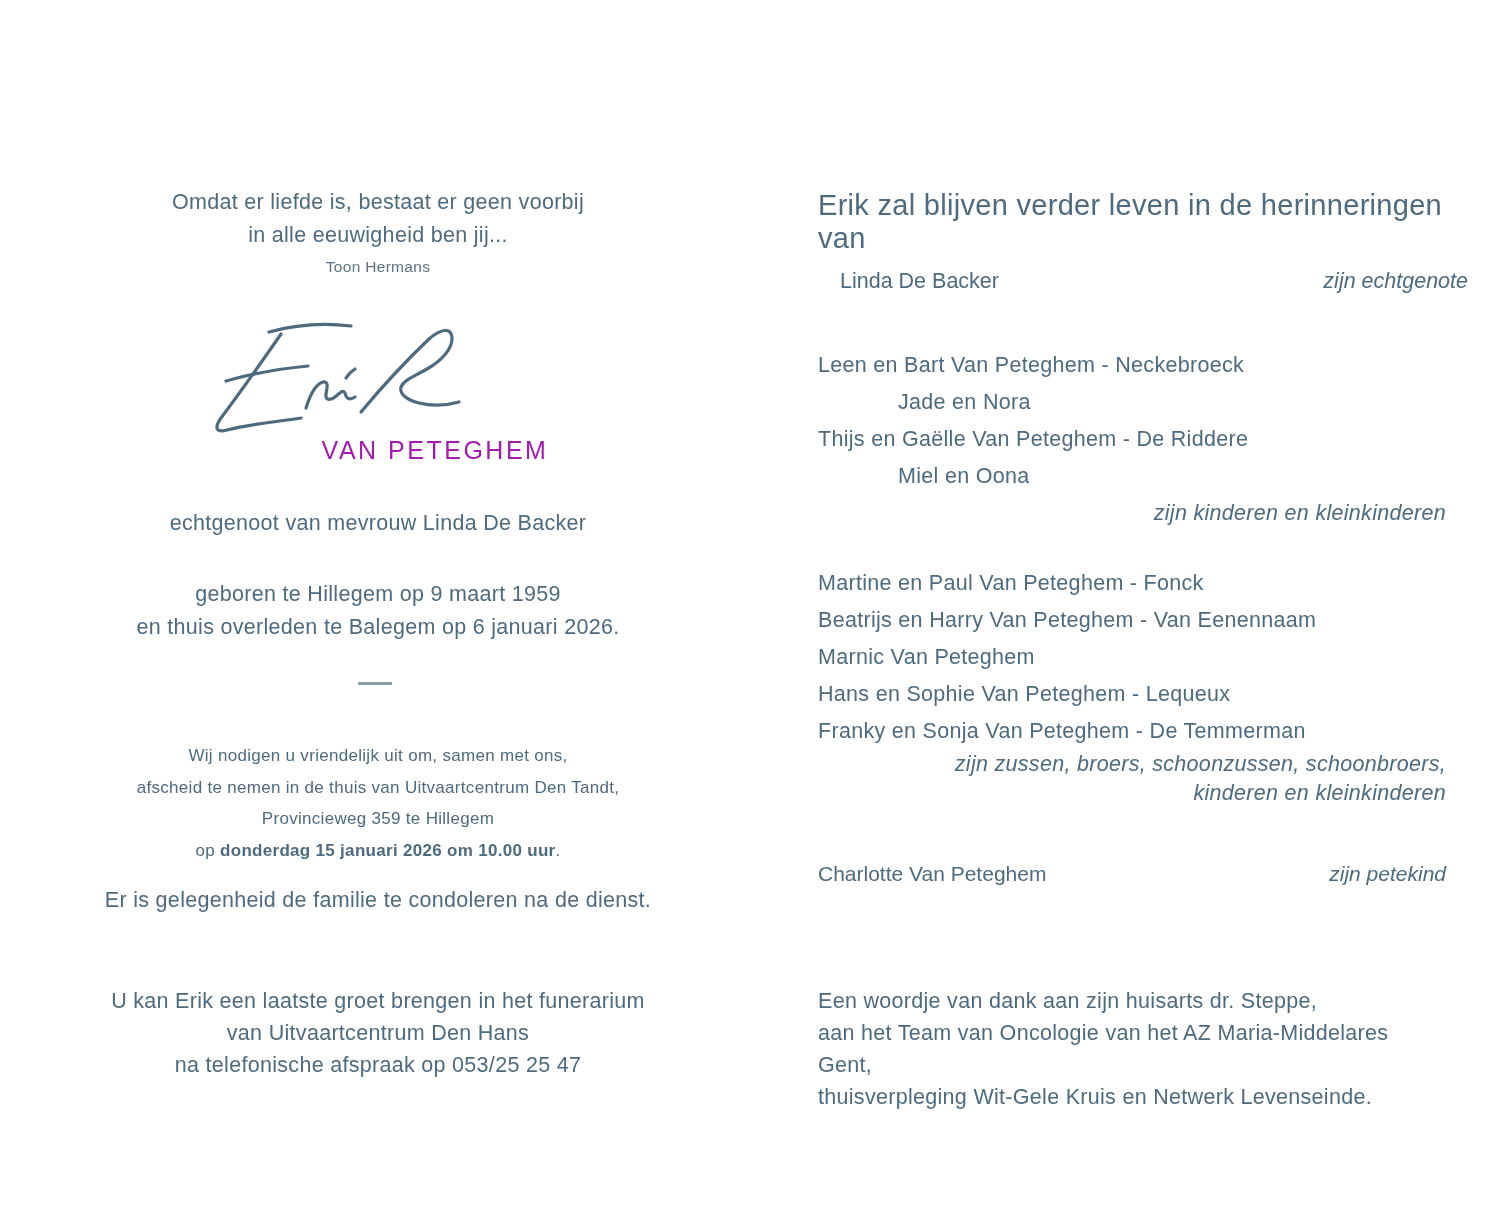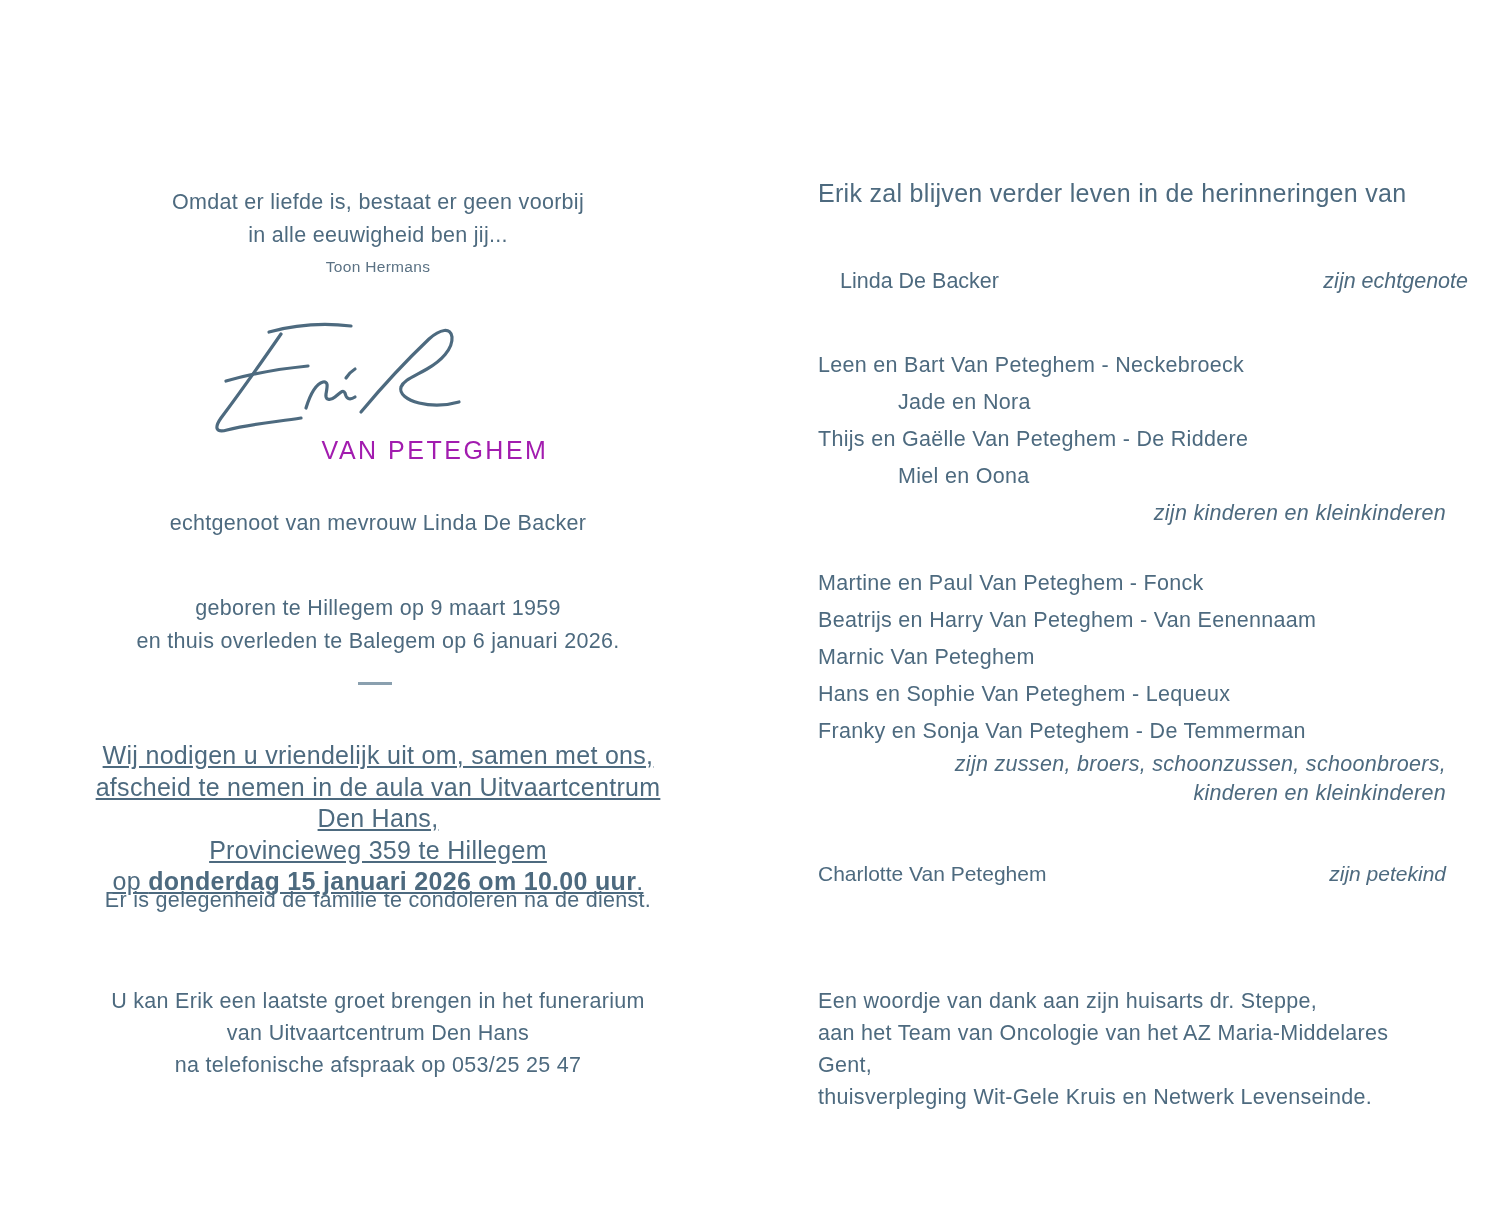--- a/index.html
+++ b/index.html
@@ -31,36 +31,36 @@
     overflow: hidden; clip: rect(0 0 0 0); white-space: nowrap;
   }
   .lastname {
     left: 300px; top: 436px; width: 270px;
     text-align: center;
     font-size: 25px; letter-spacing: 2.5px;
     color: #a21caf;
   }
 
   .relation-line { top: 511px; font-size: 21.5px; letter-spacing: 0.3px; }
-  .born-died { top: 592px; font-size: 21.5px; line-height: 32.5px; letter-spacing: 0.3px; }
+  .born-died { top: 578px; font-size: 21.5px; line-height: 32.5px; letter-spacing: 0.3px; }
 
   .divider {
     left: 358px; top: 682px; width: 34px; height: 2.5px;
     background: #8aa0af; border: none;
   }
 
-  .invite { top: 740px; font-size: 25px; line-height: 31.5px; letter-spacing: 0.3px; text-decoration: underline; }
+  .invite { top: 740px; font-size: 17px; line-height: 31.5px; letter-spacing: 0.3px; }
   .invite b { font-weight: 700; }
   .condole { top: 888px; font-size: 21.5px; letter-spacing: 0.3px; }
   .funerarium { top: 985px; font-size: 21.5px; line-height: 32px; letter-spacing: 0.3px; }
 
   
   .right-col { left: 818px; width: 628px; text-align: left; }
 
-  .intro { top: 179px; font-size: 25px; letter-spacing: 0.3px; }
+  .intro { top: 189px; font-size: 29px; letter-spacing: 0.3px; }
 
   .pair-row { display: flex; justify-content: space-between; align-items: baseline; }
   .spouse-row { top: 269px; font-size: 21.5px; margin-left: 22px; }
   .godchild-row { top: 862px; font-size: 21px; }
 
   .rel-italic { font-style: italic; }
 
   .children-block { top: 347px; font-size: 21.5px; line-height: 37px; letter-spacing: 0.3px; }
   .siblings-block { top: 565px; font-size: 21.5px; line-height: 37px; letter-spacing: 0.3px; }
   .name-line.indented { padding-left: 80px; }
@@ -99,21 +99,21 @@
 
   <div class="abs left-col born-died">
     <div>geboren te Hillegem op 9 maart 1959</div>
     <div>en thuis overleden te Balegem op 6 januari 2026.</div>
   </div>
 
   <div class="abs divider"></div>
 
   <div class="abs left-col invite">
     <div>Wij nodigen u vriendelijk uit om, samen met ons,</div>
-    <div>afscheid te nemen in de aula van Uitvaartcentrum Den Hans,</div>
+    <div>afscheid te nemen in de thuis van Uitvaartcentrum Den Tandt,</div>
     <div>Provincieweg 359 te Hillegem</div>
     <div><span>op </span><b>donderdag 15 januari 2026 om 10.00 uur</b><span>.</span></div>
   </div>
 
   <div class="abs left-col condole">Er is gelegenheid de familie te condoleren na de dienst.</div>
 
   <div class="abs left-col funerarium">
     <div>U kan Erik een laatste groet brengen in het funerarium</div>
     <div>van Uitvaartcentrum Den Hans</div>
     <div>na telefonische afspraak op 053/25 25 47</div>

